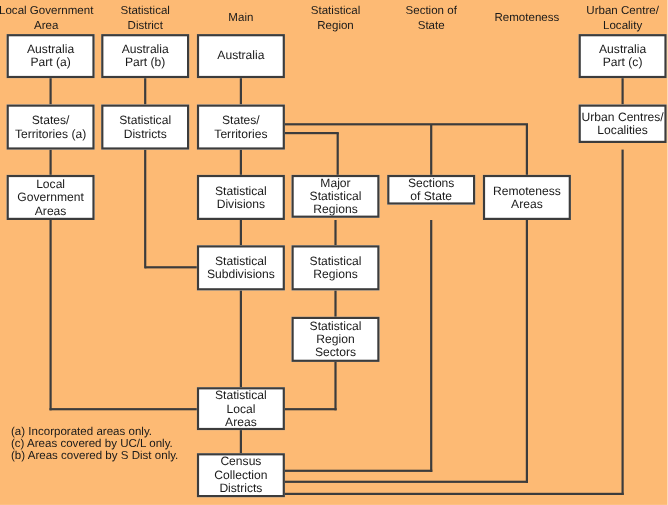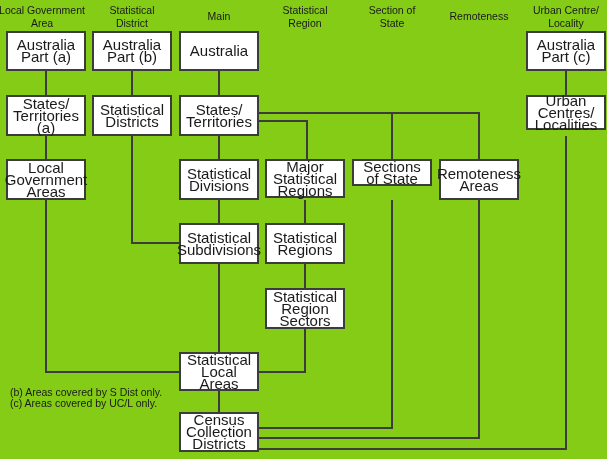--- a/index.html
+++ b/index.html
@@ -1,20 +1,20 @@
 <!DOCTYPE html>
 <html><head>
 <meta charset="utf-8">
 <style>
   html, body { margin: 0; padding: 0; background: #ffffff; }
   #stage {
     position: relative;
     width: 607px;
     height: 459px;
-    background: #84cc16;
+    background: #fdba74;
     font-family: "Liberation Sans", "DejaVu Sans", sans-serif;
     color: #1a1a1a;
     overflow: hidden;
   }
   .hdr {
     position: absolute;
     top: 3px;
     width: 110px;
     height: 27px;
     display: flex;
@@ -29,21 +29,21 @@
     position: absolute;
     box-sizing: border-box;
     width: 80px;
     border: 2px solid #3c3c3c;
     background: #ffffff;
     display: flex;
     align-items: center;
     justify-content: center;
     text-align: center;
     white-space: pre-line;
-    font-size: 15px;
+    font-size: 11px;
     line-height: 12px;
     z-index: 2;
   }
   .vl, .hl { position: absolute; background: #3c3c3c; z-index: 1; }
   .vl { width: 2px; }
   .hl { height: 2px; }
   .footnotes {
     position: absolute;
     left: 10px;
     top: 387px;
@@ -141,17 +141,18 @@
 
   <div class="box" style="left:179px; top:352px; height:39px">Statistical
 Local
 Areas</div>
 
   <div class="box" style="left:179px; top:412px; height:40px">Census
 Collection
 Districts</div>
 
   <div class="footnotes">
+    <div>(a) Incorporated areas only.</div>
+    <div>(c) Areas covered by UC/L only.</div>
     <div>(b) Areas covered by S Dist only.</div>
-    <div>(c) Areas covered by UC/L only.</div>
   </div>
 
 </div>
 
 </body></html>

